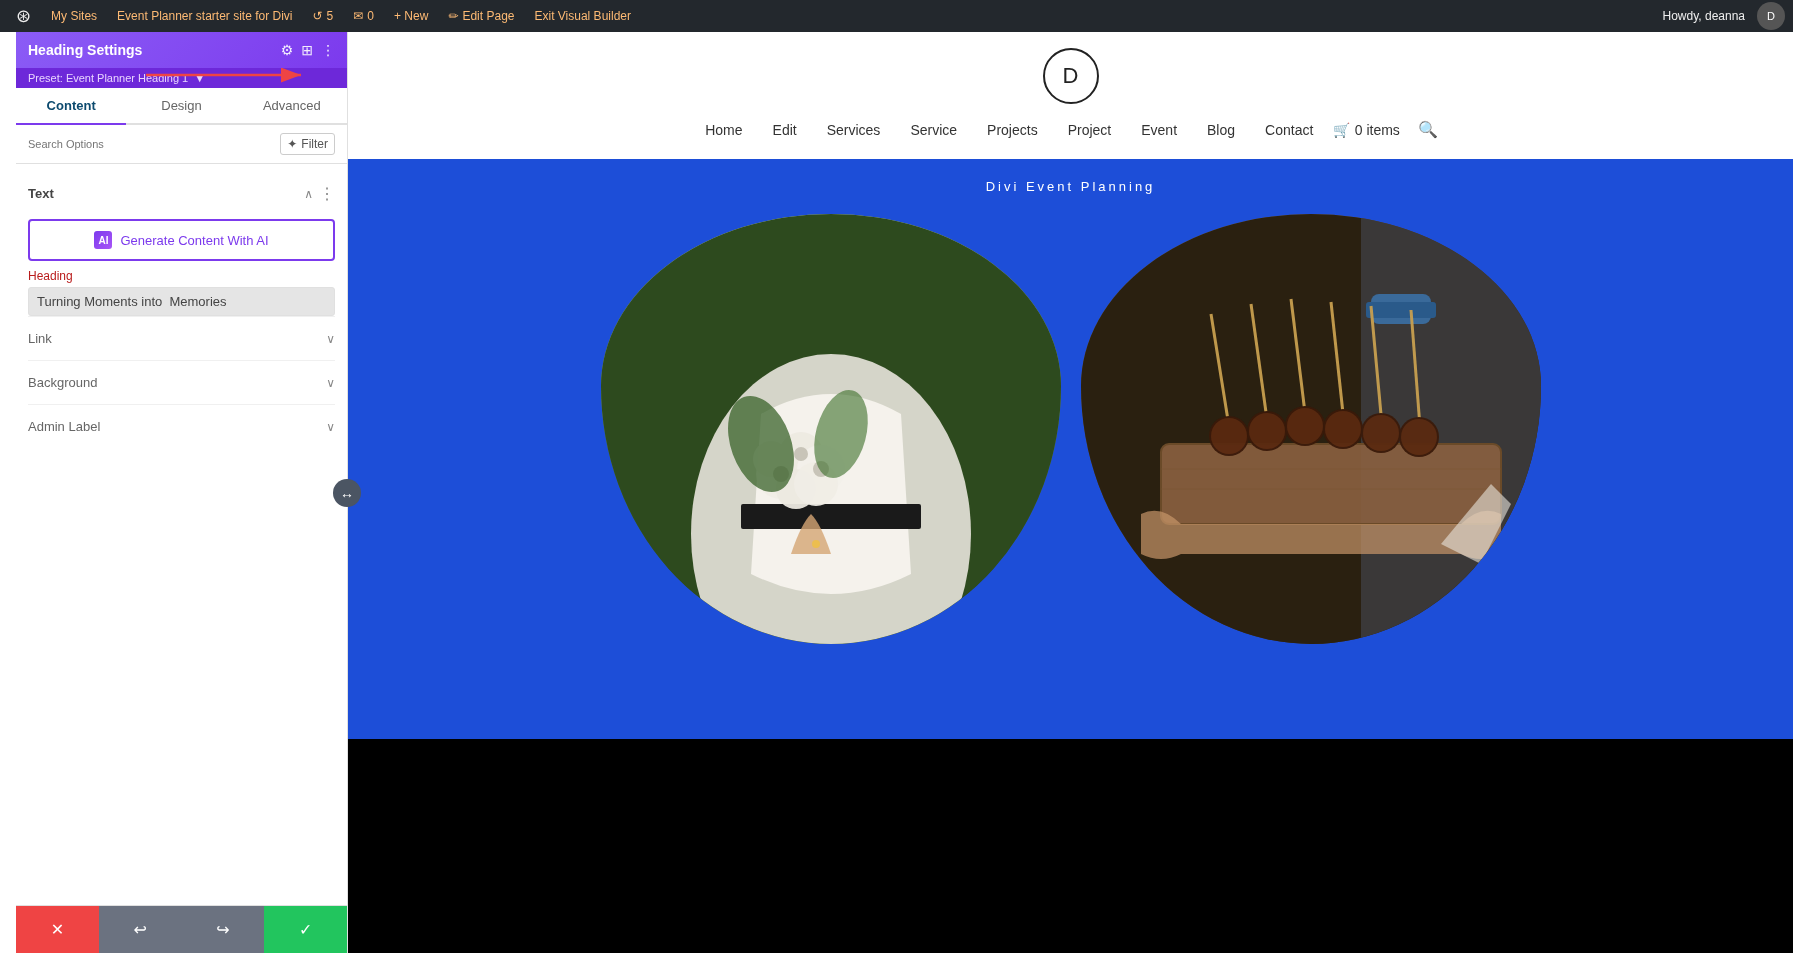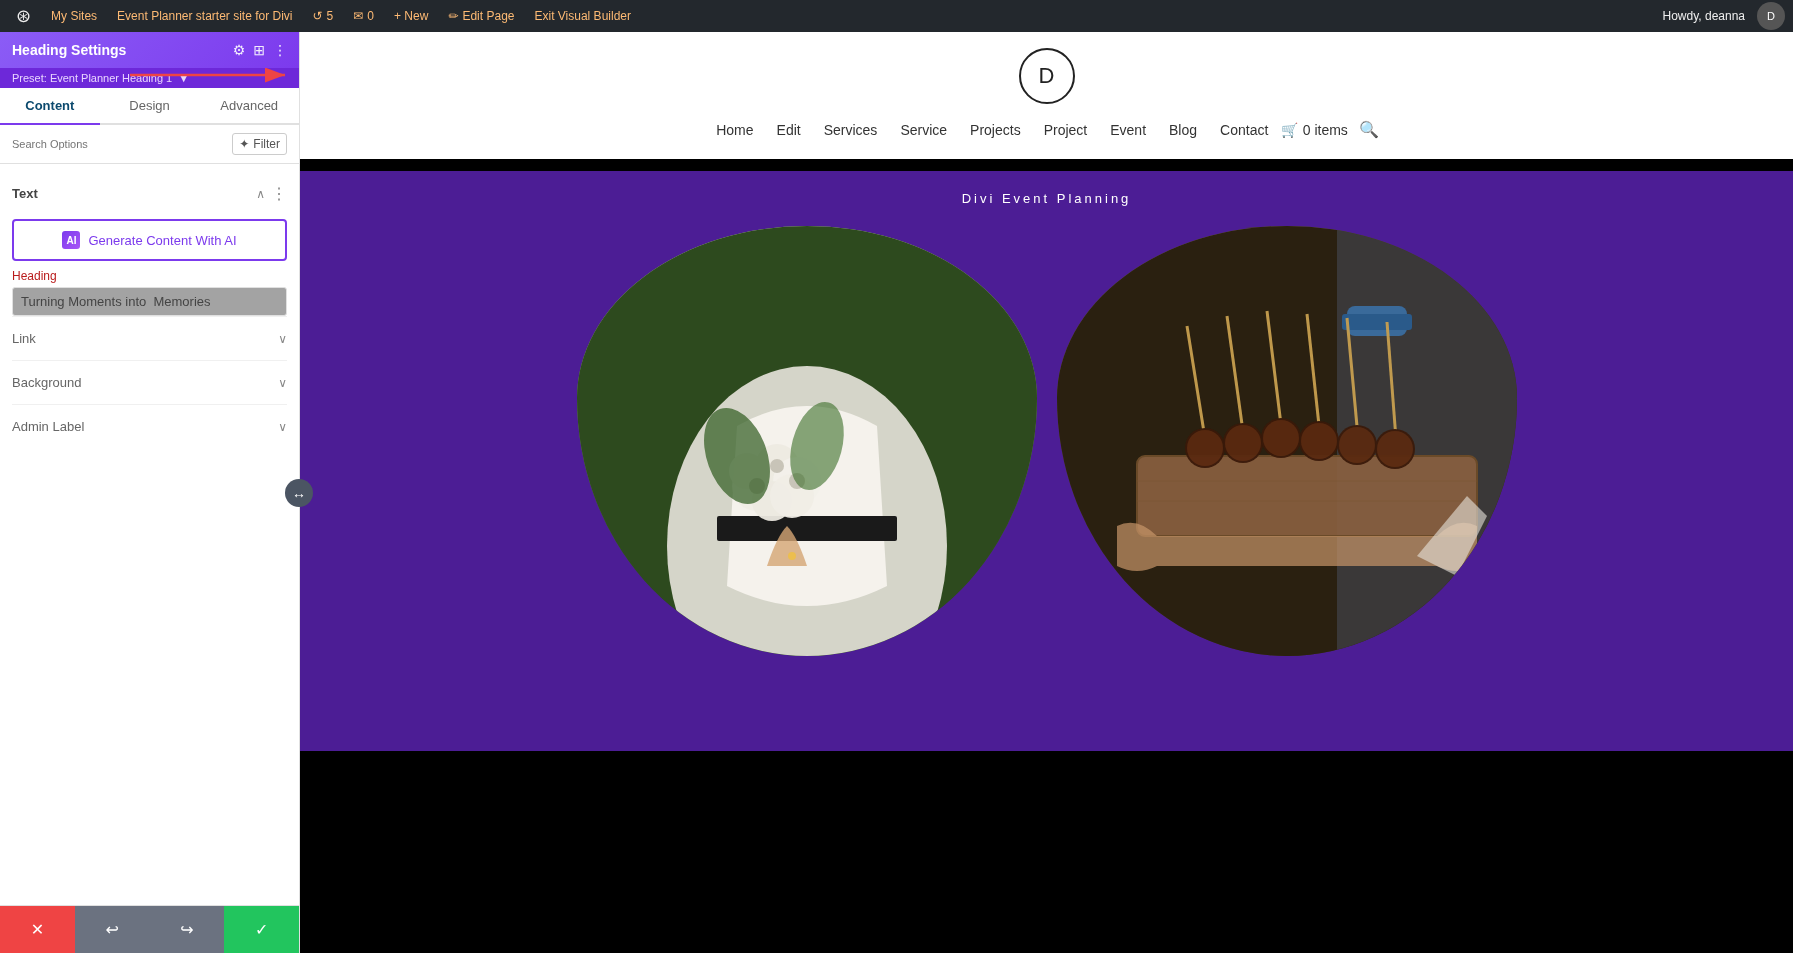--- a/index.html
+++ b/index.html
@@ -36,27 +36,28 @@
 
     
     .main-layout {
       display: flex;
       margin-top: 32px;
       height: calc(953px - 32px);
     }
 
     
     .left-panel {
-      width: 300px;
+      width: 332px;
       background: #fff;
       display: flex;
       flex-direction: column;
       border-right: 1px solid #e0e0e0;
       position: relative;
       z-index: 100;
+      margin-left: 16px;
     }
 
     
     .panel-header {
       background: linear-gradient(135deg, #8B5CF6, #7C3AED);
       padding: 10px 12px;
       display: flex;
       align-items: center;
       justify-content: space-between;
     }
@@ -215,21 +216,21 @@
       color: #b91c1c;
       margin: 8px 0 4px;
     }
     .heading-input {
       width: 100%;
       padding: 6px 8px;
       border: 1px solid #e0e0e0;
       border-radius: 3px;
       font-size: 13px;
       color: #444;
-      background: #a3a3a3;
+      background: #e5e5e5;
     }
 
     
     .collapsible-section {
       border-top: 1px solid #f0f0f0;
       padding: 4px 0;
     }
     .collapsible-header {
       display: flex;
       align-items: center;
@@ -305,21 +306,21 @@
       display: flex;
       align-items: center;
       justify-content: center;
       font-size: 22px;
       font-weight: 300;
       color: #222;
     }
     .site-nav {
       display: flex;
       align-items: center;
-      gap: 3px;
+      gap: 10px;
     }
     .nav-item {
       font-size: 14px;
       color: #333;
       padding: 4px 10px;
       cursor: pointer;
       text-decoration: none;
     }
     .nav-cart {
       display: flex;
@@ -331,25 +332,24 @@
     .nav-search-icon {
       font-size: 16px;
       color: #333;
       cursor: pointer;
       padding: 4px 8px;
     }
 
     
     .hero-section {
       position: relative;
-      background: #4c1d95;
+      background: #1d4ed8;
       min-height: 580px;
       display: flex;
       flex-direction: column;
-      margin-top: 12px;
     }
     .hero-brand {
       text-align: center;
       color: #fff;
       font-size: 13px;
       letter-spacing: 3px;
       padding: 20px;
       font-weight: 300;
     }
     .hero-images {

